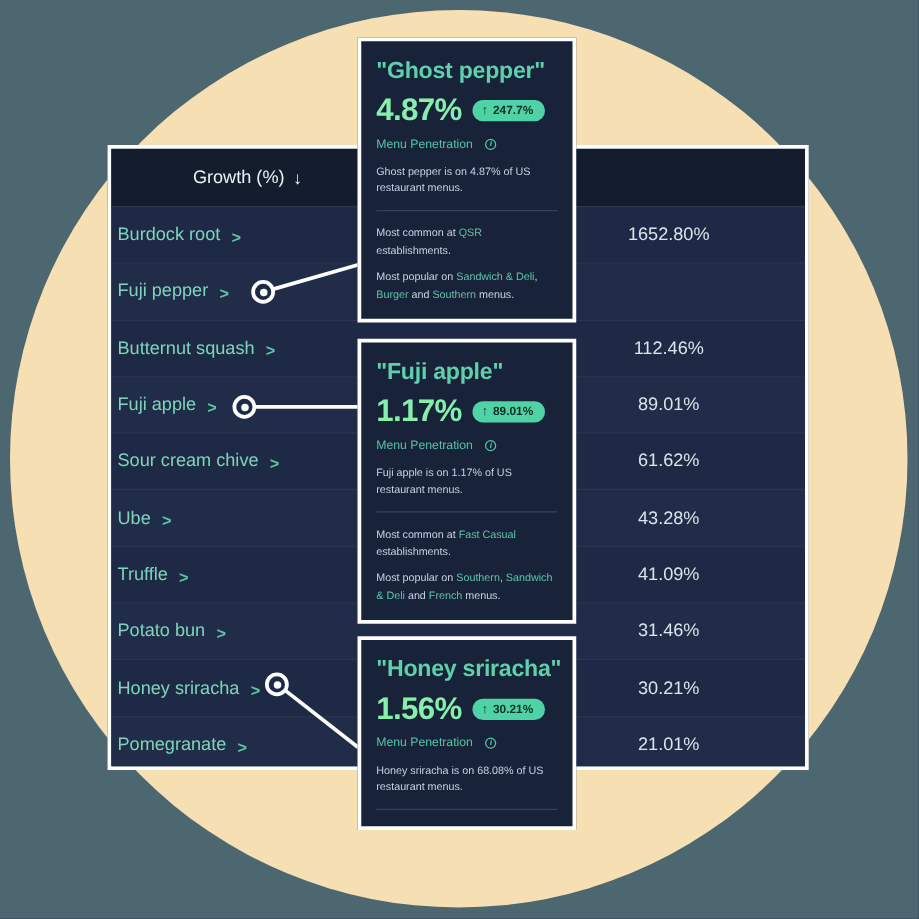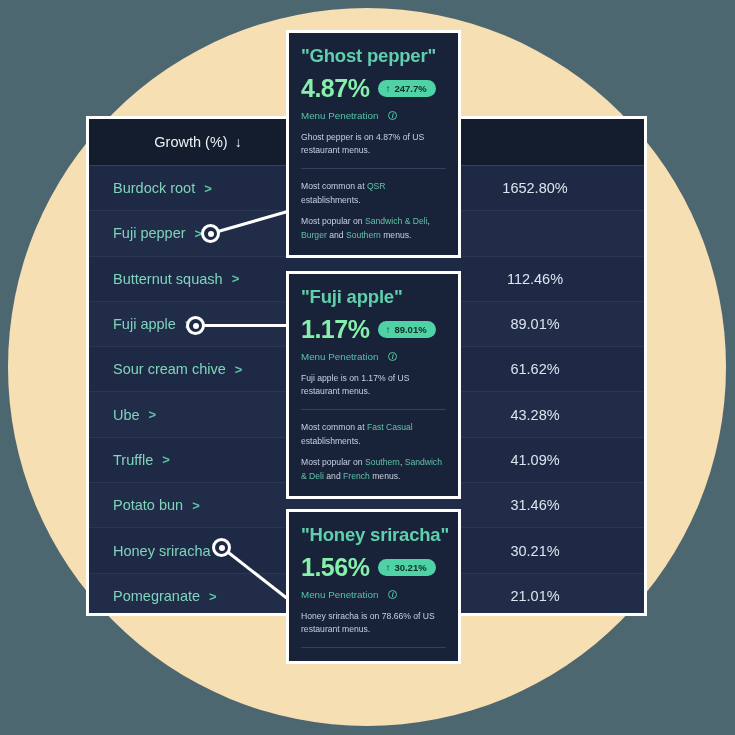--- a/index.html
+++ b/index.html
@@ -67,23 +67,23 @@
     height: 45.3px;
     display: flex;
     align-items: center;
     border-bottom: 1px solid #2b3654;
     background: #1e2a45;
   }
   .trow:nth-child(even) { background: #202c48; }
   .trow:last-child { border-bottom: none; }
   .td-name {
     flex: 0 0 337px;
-    padding-left: 24px;
-    display: flex;
-    align-items: center;
+    padding-left: 5px;
+    display: flex;
+    align-items: flex-end;
     gap: 9px;
     color: #7fd4bb;
     font-size: 14.5px;
     white-space: nowrap;
   }
   .chev {
     color: #5fc3a6;
     font-size: 13px;
     font-weight: bold;
     line-height: 1;
@@ -340,17 +340,17 @@
           <span class="tip-pct">1.56%</span>
           <span class="badge">
             <span class="up">↑</span>
             <span>30.21%</span>
           </span>
         </div>
         <div class="tip-sub">
           <span>Menu Penetration</span>
           <span class="info-i">i</span>
         </div>
-        <div class="tip-desc">Honey sriracha is on 78.66% of US restaurant menus.</div>
+        <div class="tip-desc">Honey sriracha is on 68.08% of US restaurant menus.</div>
       </div>
     </div>
 
 </div>
 
 </body></html>

